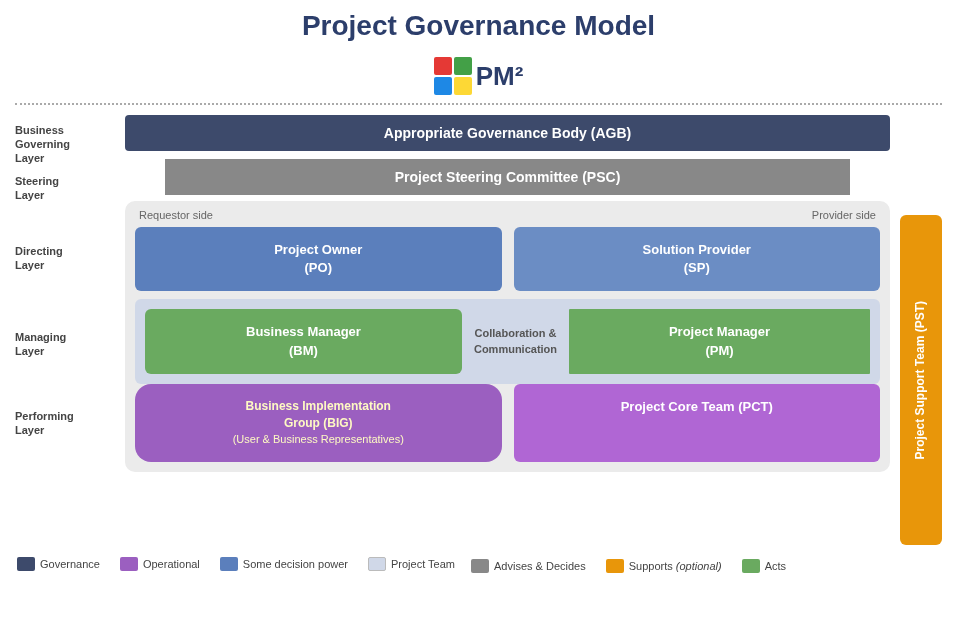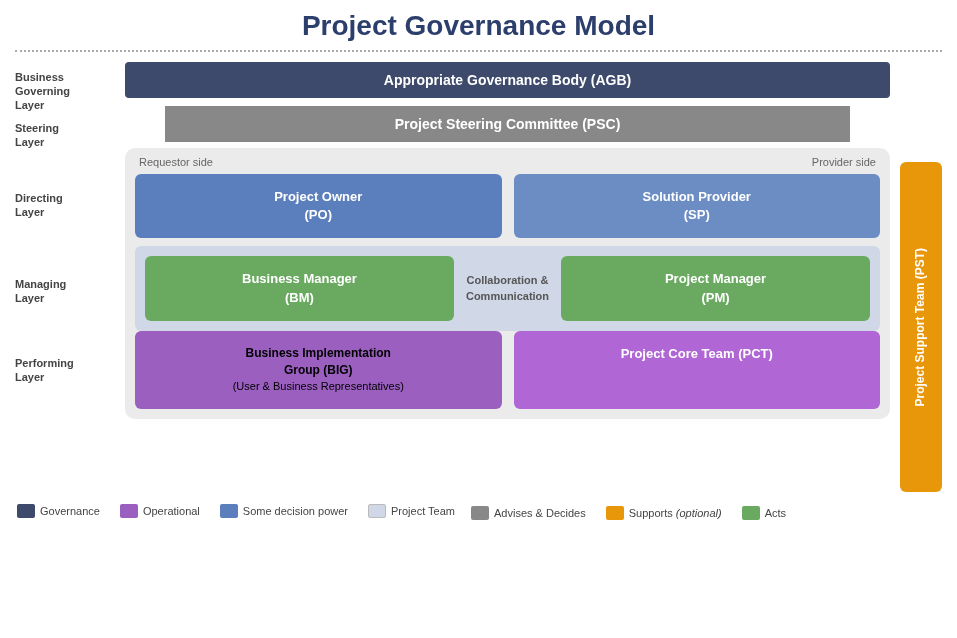--- a/index.html
+++ b/index.html
@@ -142,40 +142,40 @@
       font-weight: bold;
       line-height: 1.4;
       min-width: 80px;
     }
 
     .pm-box {
       flex: 1;
       background: #6aaa60;
       color: white;
       text-align: center;
+      padding: 14px 2px;
+      border-radius: 1px;
+      font-weight: bold;
+      font-size: 13px;
+      line-height: 1.4;
+    }
+
+    
+    .performing-row {
+      display: flex;
+      gap: 12px;
+    }
+
+    .big-box {
+      flex: 1;
+      background: #9b5fc0;
+      color: #fef9c3;
+      text-align: center;
       padding: 14px 10px;
-      border-radius: 6px;
-      font-weight: bold;
-      font-size: 13px;
-      line-height: 1.4;
-    }
-
-    
-    .performing-row {
-      display: flex;
-      gap: 12px;
-    }
-
-    .big-box {
-      flex: 1;
-      background: #9b5fc0;
-      color: #000000;
-      text-align: center;
-      padding: 14px 10px;
-      border-radius: 6px;
+      border-radius: 16px;
       font-weight: bold;
       font-size: 12px;
       line-height: 1.4;
     }
 
     .pct-box {
       flex: 1;
       background: #b066d4;
       color: white;
       text-align: center;
@@ -259,20 +259,29 @@
       display: flex;
       gap: 20px;
       flex-wrap: wrap;
     }
   </style>
 </head>
 <body>
 
 <div class="header">
   <div class="title">Project Governance Model</div>
+  <div class="pm2-logo">
+    <svg class="pm2-icon" viewBox="0 0 38 38" xmlns="http://www.w3.org/2000/svg">
+      <rect x="0" y="0" width="18" height="18" fill="#e53935" rx="2"></rect>
+      <rect x="20" y="0" width="18" height="18" fill="#43a047" rx="2"></rect>
+      <rect x="0" y="20" width="18" height="18" fill="#1e88e5" rx="2"></rect>
+      <rect x="20" y="20" width="18" height="18" fill="#fdd835" rx="2"></rect>
+    </svg>
+    <span>PM²</span>
+  </div>
 </div>
 
 <hr class="divider">
 
 <div style="display:flex; gap:0; align-items:flex-start;">
 
   <div class="labels-column" style="padding-top:8px;">
 
     <div class="lbl" style="height:42px; display:flex; align-items:center;">
       <div>

